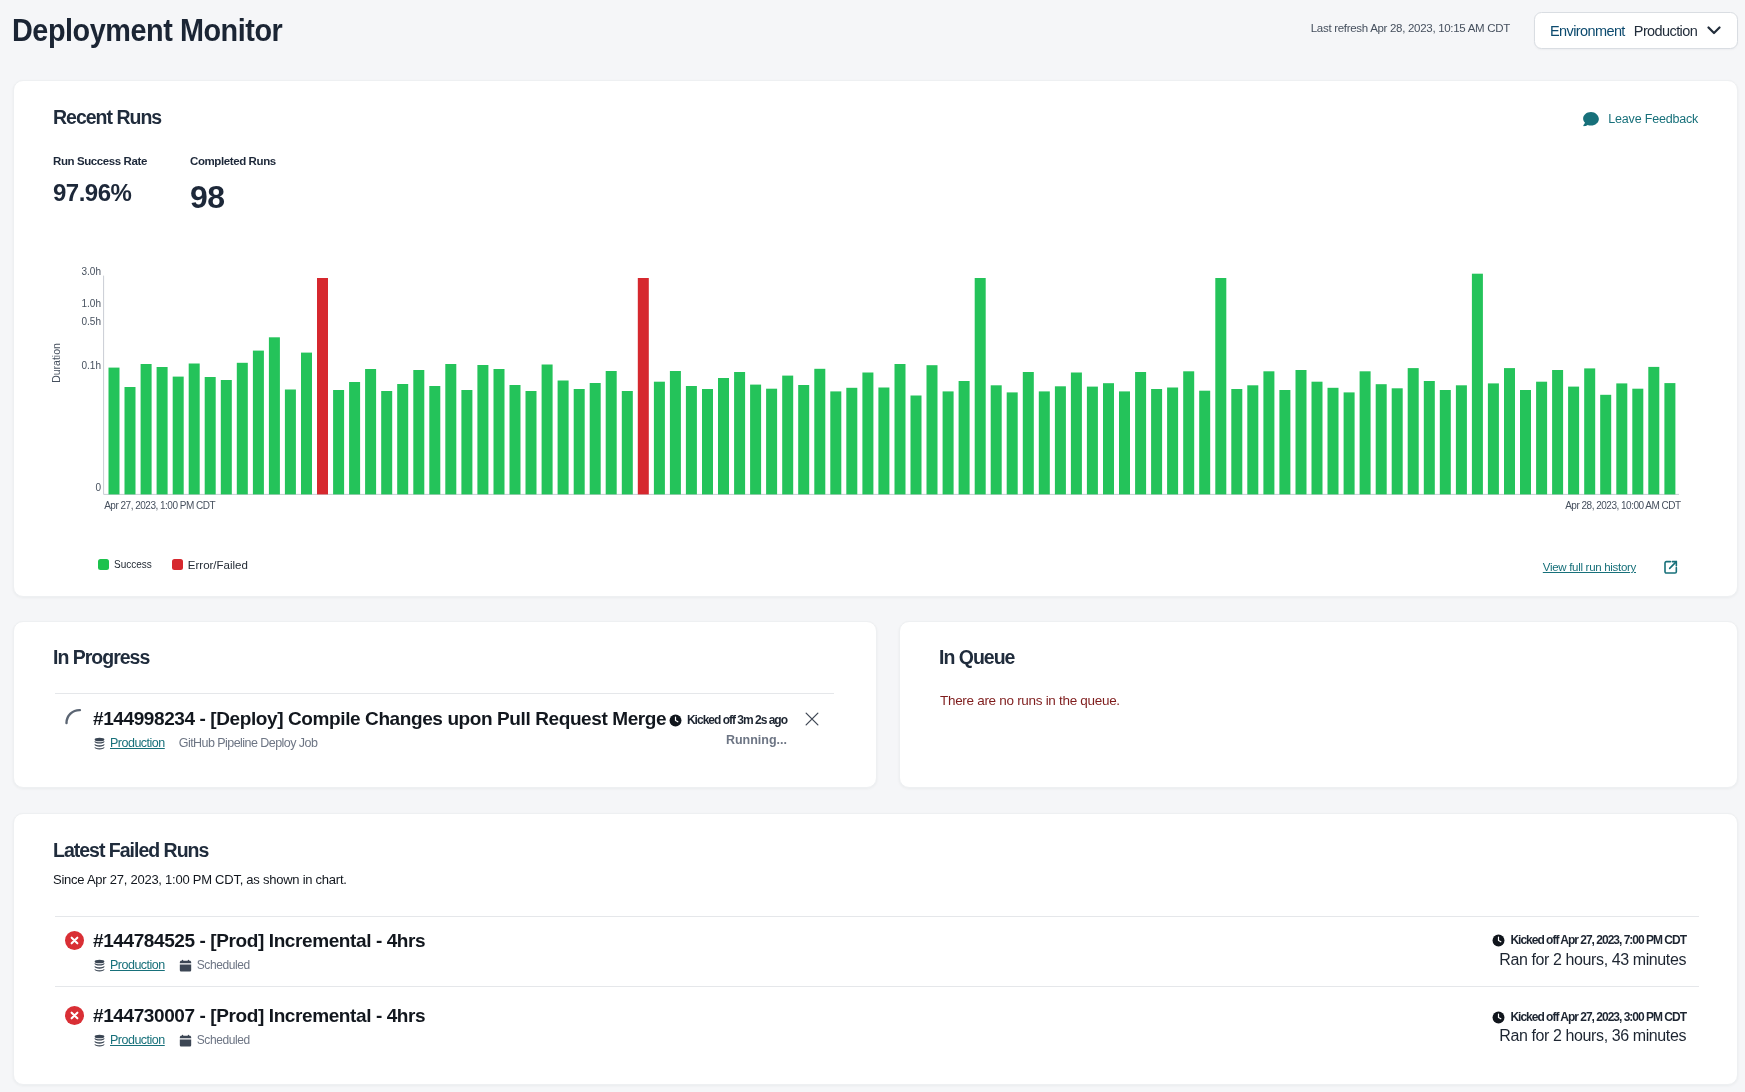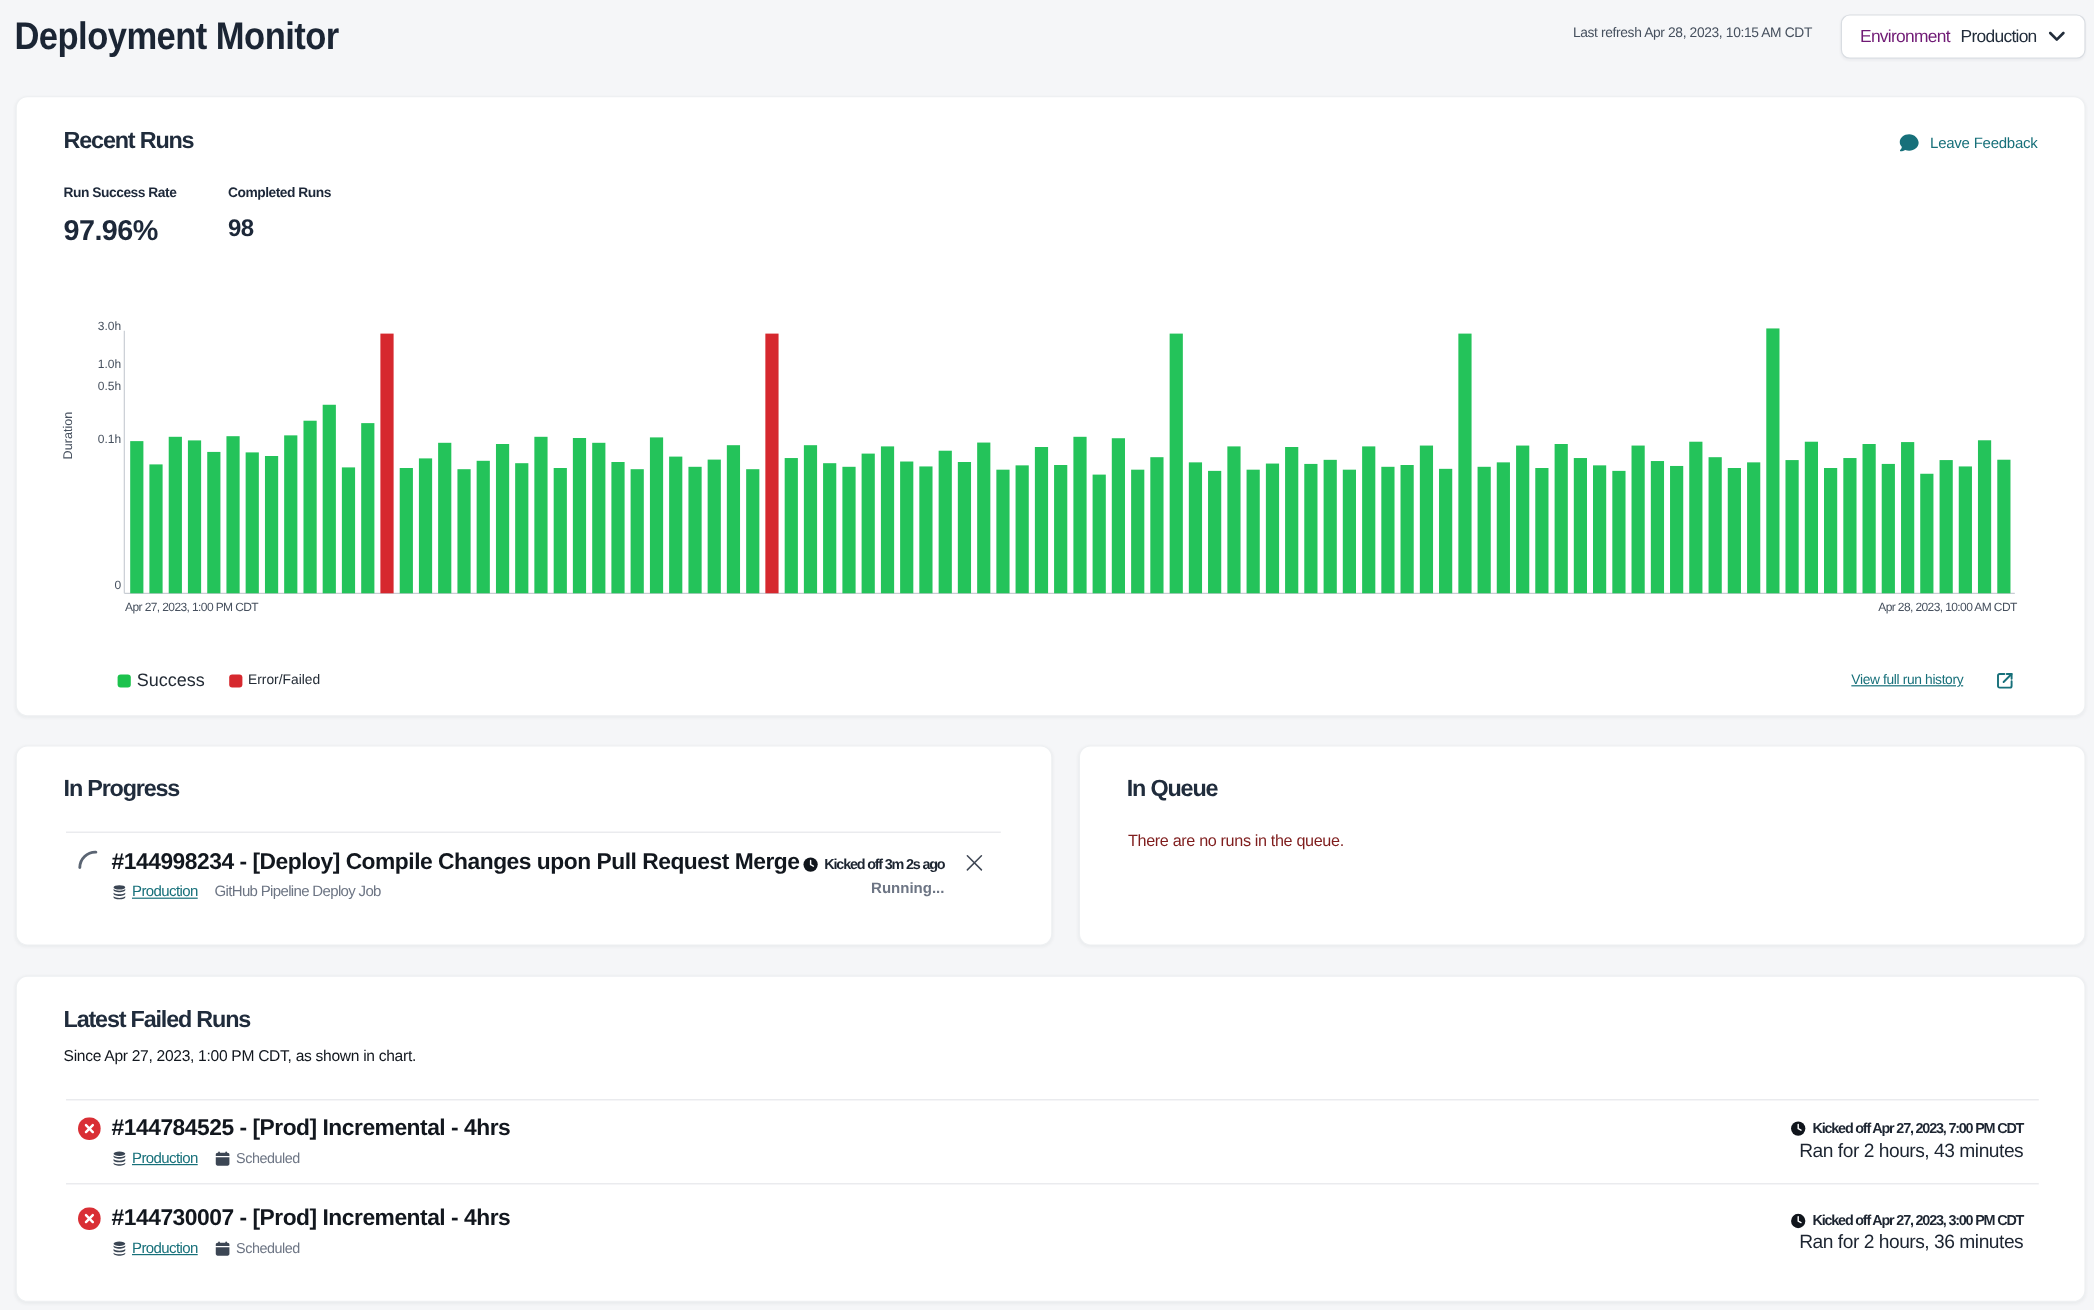--- a/index.html
+++ b/index.html
@@ -8,42 +8,42 @@
 svg { display:block; }
 .metalink { font-size:12.5px; color:#17707a; text-decoration:underline; letter-spacing:-0.5px; }
 .runtitle { font-size:19px; font-weight:700; color:#12171e; letter-spacing:-0.4px; line-height:1.1;text-align:center; }
 .kick { font-size:12px; font-weight:700; color:#1d2531; letter-spacing:-1px; }
 </style></head>
 <body>
 
 <div style="position:absolute;left:12px;top:14px;font-size:32px;font-weight:700;color:#1b2534;letter-spacing:-0.5px;line-height:1;transform:scaleX(0.90);transform-origin:left top;">Deployment Monitor</div>
 <div style="position:absolute;left:0;top:22px;width:1510px;text-align:right;font-size:11.5px;letter-spacing:-0.3px;color:#46505e;">Last refresh Apr 28, 2023, 10:15 AM CDT</div>
 <div style="position:absolute;left:1534px;top:12px;width:204px;height:37px;background:#fff;border:1px solid #d9dde2;border-radius:7.5px;box-shadow:0 1px 2px rgba(25,33,46,.04);display:flex;align-items:center;">
-  <span style="margin-left:15px;font-size:14.5px;color:#701a75;letter-spacing:-0.6px;">Environment</span>
+  <span style="margin-left:15px;font-size:14.5px;color:#0c4a6e;letter-spacing:-0.6px;">Environment</span>
   <span style="margin-left:9px;font-size:14.5px;color:#222d3b;letter-spacing:-0.6px;">Production</span>
   <span style="margin-left:auto;margin-right:16px;">
       <svg width="14" height="9" viewBox="0 0 14 9" fill="none" stroke="#222d3b" stroke-width="2.2" stroke-linecap="round" stroke-linejoin="round">
         <path d="M1.5 1.5l5.5 5.5 5.5-5.5"></path>
       </svg>
     </span>
 </div>
 
 <div class="card" style="left:13px;top:80px;width:1725px;height:517px;">
   <div class="h2" style="position:absolute;left:39px;top:27px;">Recent Runs</div>
   <div class="icontext" style="position:absolute;right:39px;top:29px;gap:8px;justify-content:center;">
       <svg width="18" height="18" viewBox="0 0 24 24">
         <path fill="#17707a" d="M12 2.5C6.2 2.5 1.5 6.4 1.5 11.2c0 2.1.9 4 2.4 5.5-.3 1.3-1 2.5-1.9 3.4-.2.2-.3.6-.2.9.1.3.4.5.7.5 1.8 0 3.6-.6 5-1.6 1.4.5 2.9.8 4.5.8 5.8 0 10.5-3.9 10.5-8.7S17.8 2.5 12 2.5z"></path>
       </svg>
       <span style="font-size:12.5px;color:#17707a;letter-spacing:-0.2px;">Leave Feedback</span>
     </div>
 
   <div style="position:absolute;left:39px;top:75px;font-size:11.5px;font-weight:700;color:#1d2839;letter-spacing:-0.4px;line-height:1;">Run Success Rate</div>
   <div style="position:absolute;left:176px;top:75px;font-size:11.5px;font-weight:700;color:#1d2839;letter-spacing:-0.4px;line-height:1;">Completed Runs</div>
   <div style="position:absolute;left:39px;top:100px;font-size:24px;font-weight:700;color:#1d2839;letter-spacing:-0.5px;line-height:1;">97.96%</div>
-  <div style="position:absolute;left:176px;top:100px;font-size:20px;font-weight:700;color:#1d2839;letter-spacing:-0.5px;line-height:1;">98</div>
+  <div style="position:absolute;left:176px;top:100px;font-size:32px;font-weight:700;color:#1d2839;letter-spacing:-0.5px;line-height:1;">98</div>
 
   <svg style="position:absolute;left:0;top:0;" width="1725" height="517" viewBox="0 0 1725 517">
     <g font-family="Liberation Sans,sans-serif" font-size="10" fill="#46505e">
       <text x="87" y="194" text-anchor="end">3.0h</text>
       <text x="87" y="225.9" text-anchor="end">1.0h</text>
       <text x="87" y="243.6" text-anchor="end">0.5h</text>
       <text x="87" y="288" text-anchor="end">0.1h</text>
       <text x="87" y="409.5" text-anchor="end">0</text>
       <text x="90.2" y="428.3" letter-spacing="-0.5">Apr 27, 2023, 1:00 PM CDT</text>
       <text x="1666.6" y="428.3" text-anchor="end" letter-spacing="-0.5">Apr 28, 2023, 10:00 AM CDT</text>
@@ -146,21 +146,21 @@
 <rect x="1570.2" y="287.4" width="11" height="126.0" fill="#24c35a"></rect>
 <rect x="1586.2" y="313.8" width="11" height="99.6" fill="#24c35a"></rect>
 <rect x="1602.3" y="302.4" width="11" height="111.0" fill="#24c35a"></rect>
 <rect x="1618.3" y="307.7" width="11" height="105.7" fill="#24c35a"></rect>
 <rect x="1634.3" y="285.9" width="11" height="127.5" fill="#24c35a"></rect>
 <rect x="1650.4" y="302.1" width="11" height="111.3" fill="#24c35a"></rect>
   </svg>
 
   <div class="icontext" style="position:absolute;left:84px;top:477.5px;gap:5px;">
     <div style="width:11px;height:11px;border-radius:2.5px;background:#1cc24d;"></div>
-    <span style="font-size:15px;color:#232b35;">Success</span>
+    <span style="font-size:10px;color:#232b35;">Success</span>
     <div style="width:11px;height:11px;border-radius:2.5px;background:#d6282e;margin-left:15px;"></div>
     <span style="font-size:11.5px;color:#232b35;">Error/Failed</span>
   </div>
   <div class="icontext" style="position:absolute;right:58px;top:478px;gap:27px;">
     <span style="font-size:11.5px;color:#17707a;text-decoration:underline;letter-spacing:-0.3px;">View full run history</span>
       <svg width="16" height="16" viewBox="0 0 24 24" fill="none" stroke="#17707a" stroke-width="2.4" stroke-linecap="round" stroke-linejoin="round">
         <path d="M20 13v6a2 2 0 0 1-2 2H5a2 2 0 0 1-2-2V6a2 2 0 0 1 2-2h6"></path>
         <path d="M14 4h6v6"></path>
         <path d="M10 14 20 4"></path>
       </svg>

